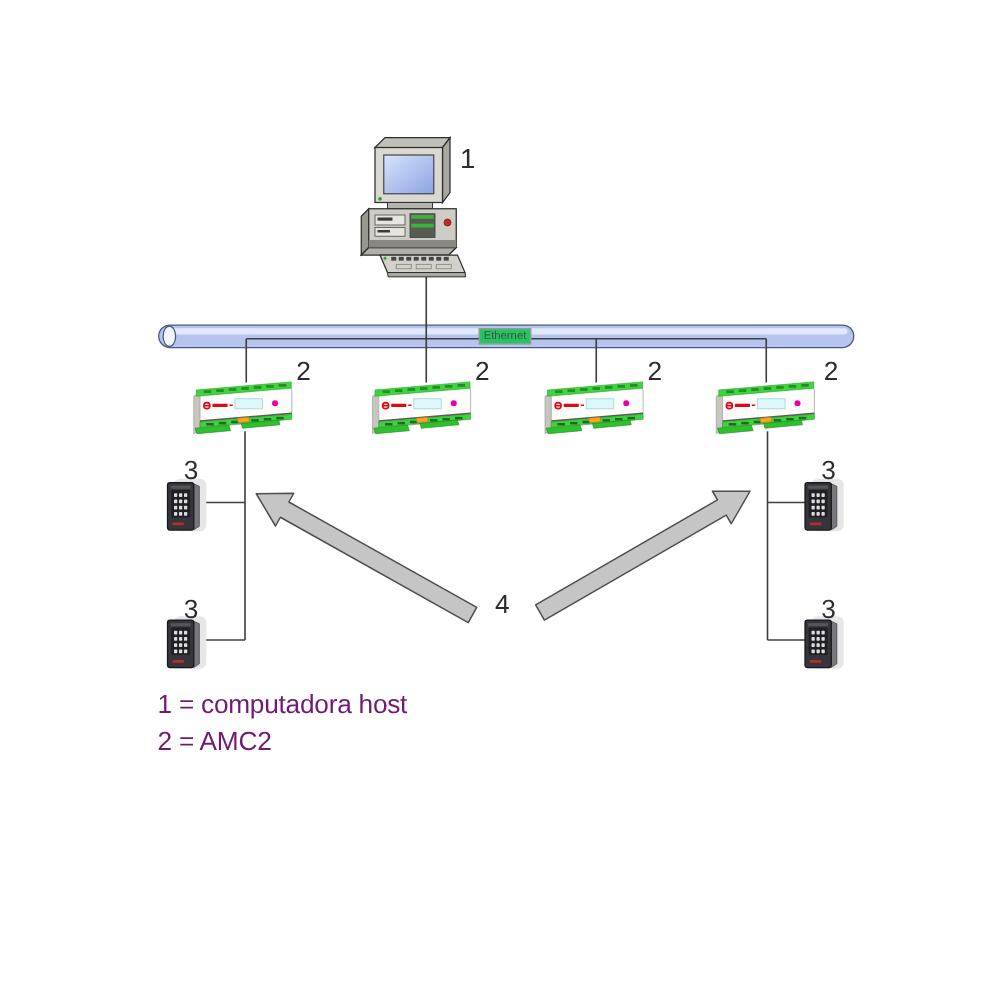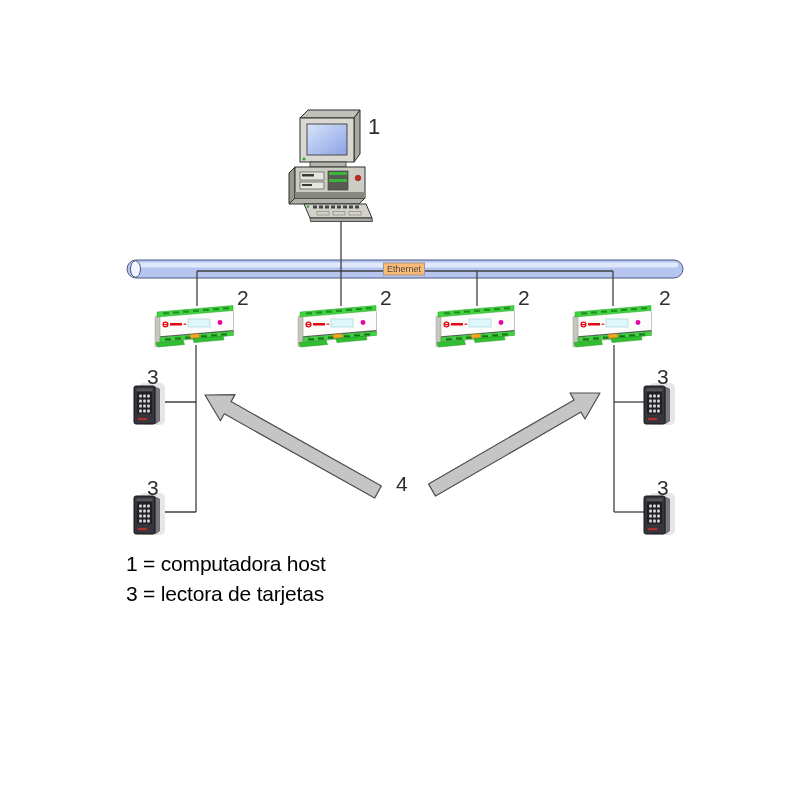--- a/index.html
+++ b/index.html
@@ -17,25 +17,25 @@
   .num-amc2{left:380px;top:287px;}
   .num-amc3{left:518px;top:287px;}
   .num-amc4{left:659px;top:287px;}
   .num-rdl1{left:147px;top:366px;}
   .num-rdl2{left:147px;top:477px;}
   .num-rdr1{left:657px;top:366px;}
   .num-rdr2{left:657px;top:477px;}
   .num-comm{left:396px;top:473px;}
   .eth-label{
     position:absolute;left:404px;top:269px;transform:translate(-50%,-50%);
-    font-size:9px;color:#4a4a4a;background:#fdba74;border:1px solid #9a9a9a;
+    font-size:9px;color:#4a4a4a;background:#22c55e;border:1px solid #9a9a9a;
     padding:0 3px;line-height:11px;white-space:nowrap;
   }
   .legend{
-    position:absolute;left:126px;top:549px;color:#000000;font-size:21px;
+    position:absolute;left:126px;top:549px;color:#701a75;font-size:21px;
     letter-spacing:-0.2px;
   }
   .legend .line{height:30px;line-height:30px;white-space:nowrap;}
 </style>
 </head>
 <body>
 
 <div class="canvas">
 
   <svg class="layer" width="800" height="800" viewBox="0 0 800 800" xmlns="http://www.w3.org/2000/svg">
@@ -183,16 +183,16 @@
 
   <span class="num num-rdl1">3</span>
   <span class="num num-rdl2">3</span>
   <span class="num num-rdr1">3</span>
   <span class="num num-rdr2">3</span>
 
   <span class="num num-comm">4</span>
 
   <div class="legend">
     <div class="line">1 = computadora host</div>
-    <div class="line">3 = lectora de tarjetas</div>
+    <div class="line">2 = AMC2</div>
   </div>
 
 </div>
 
 </body></html>

